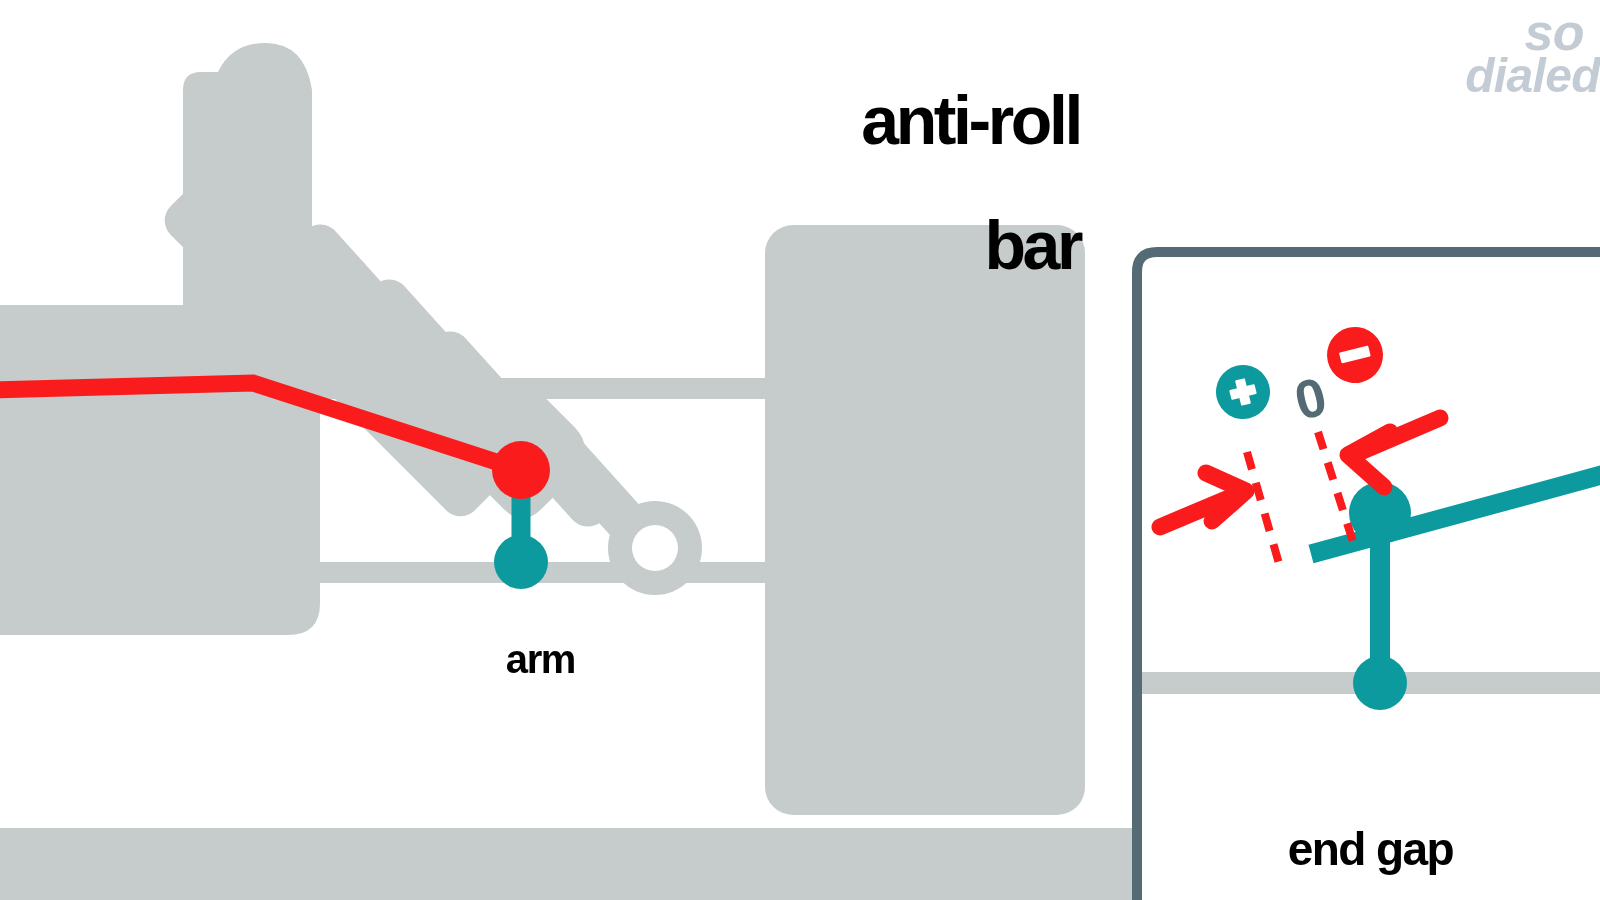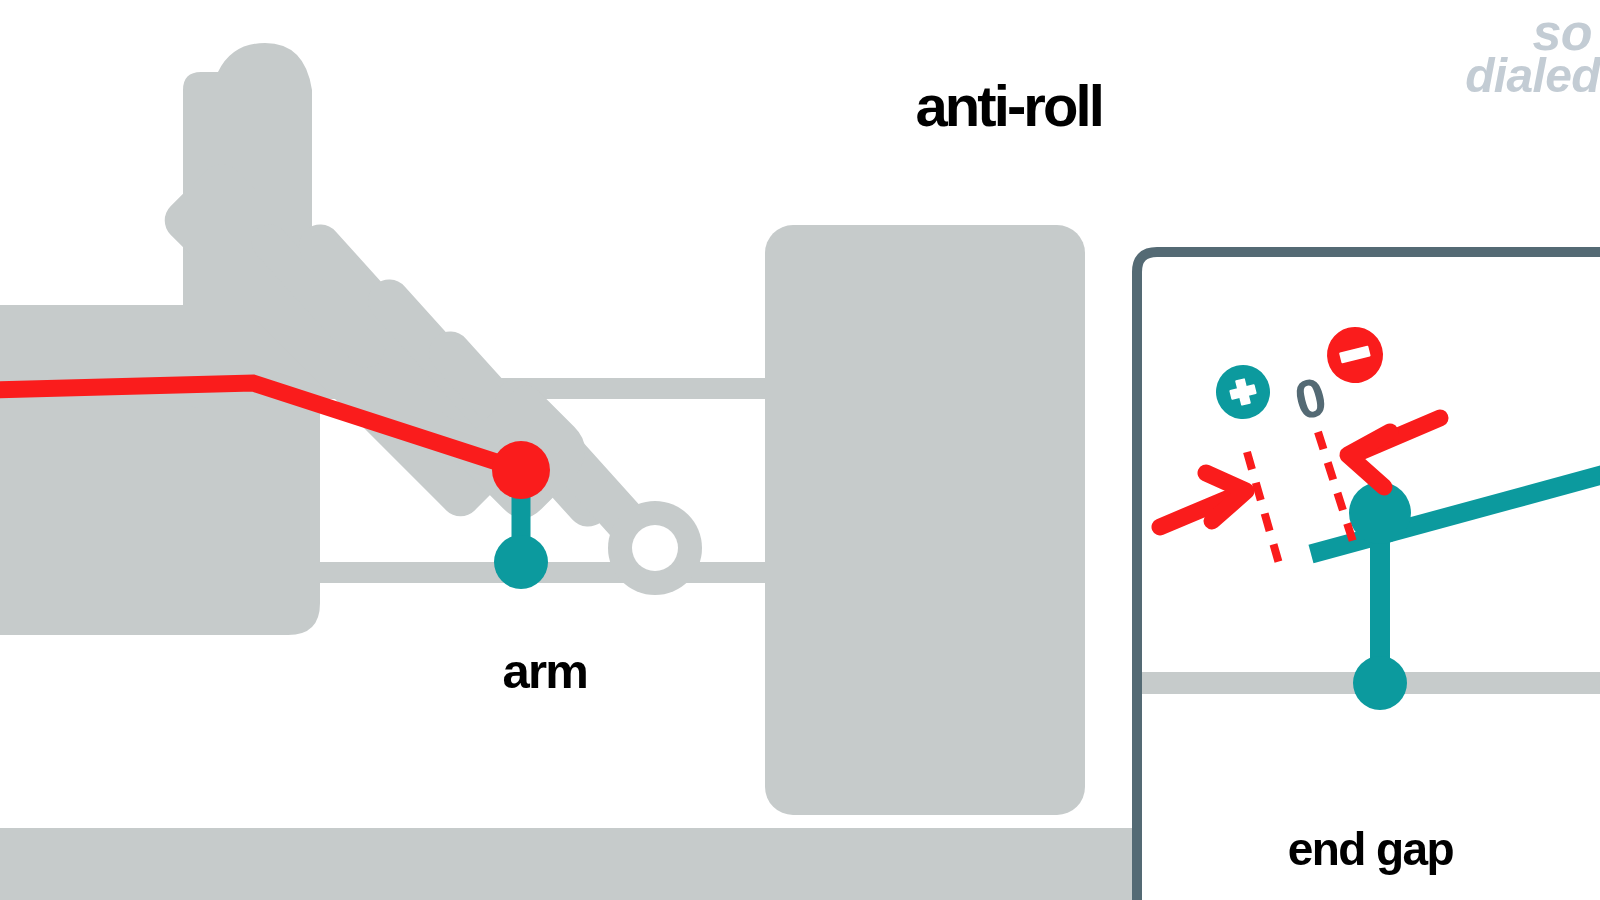--- a/index.html
+++ b/index.html
@@ -26,32 +26,32 @@
   .txt {
     position: absolute;
     font-family: "Liberation Sans", sans-serif;
     font-weight: bold;
     color: #000000;
     letter-spacing: -0.035em;
     white-space: pre;
     line-height: 0.92;
   }
   #title {
-    right: 498px;
+    right: 520px;
     top: 26px;
-    font-size: 58px;
+    font-size: 68px;
     text-align: right;
     letter-spacing: -0.05em;
   }
   #title .l2 { display: block; }
   #label-arm {
     left: 521px;
     top: 604px;
     transform: translateX(-50%);
-    font-size: 49px;
+    font-size: 40px;
     text-align: right;
   }
   #label-endgap {
     left: 1348px;
     top: 786px;
     transform: translateX(-50%);
     font-size: 46px;
     text-align: center;
   }
   #logo {
@@ -61,21 +61,21 @@
     width: 230px;
     height: 122px;
     color: #c3ccd4;
     font-weight: bold;
     font-style: italic;
     text-align: right;
     letter-spacing: -0.04em;
     line-height: 0.86;
     user-select: none;
   }
-  #logo .so { display:block; font-size: 52px; padding-right: 8px; }
+  #logo .so { display:block; font-size: 52px; padding-right: 16px; }
   #logo .dialed { display:block; font-size: 48px; }
 </style>
 </head>
 <body>
 
 <div id="stage">
 
   <svg id="scene" viewBox="0 0 1600 900" xmlns="http://www.w3.org/2000/svg">
 
     <g>
@@ -169,20 +169,21 @@
           <rect x="1340" y="349" width="30" height="11" rx="1" fill="#ffffff"></rect>
         </g>
       </g>
 
       <path d="M 1620 252 L 1157 252 Q 1137 252 1137 272 L 1137 920" fill="none" stroke="#546a74" stroke-width="10" stroke-linecap="butt"></path>
     </g>
   </svg>
 
   <div class="txt" id="title">
     <span>anti-roll</span>
+    <span class="l2">bar</span>
   </div>
 
   <div class="txt" id="label-arm">
     <span>arm</span><br>
   </div>
 
   <div class="txt" id="label-endgap">
     <span>end gap</span>
   </div>
 

